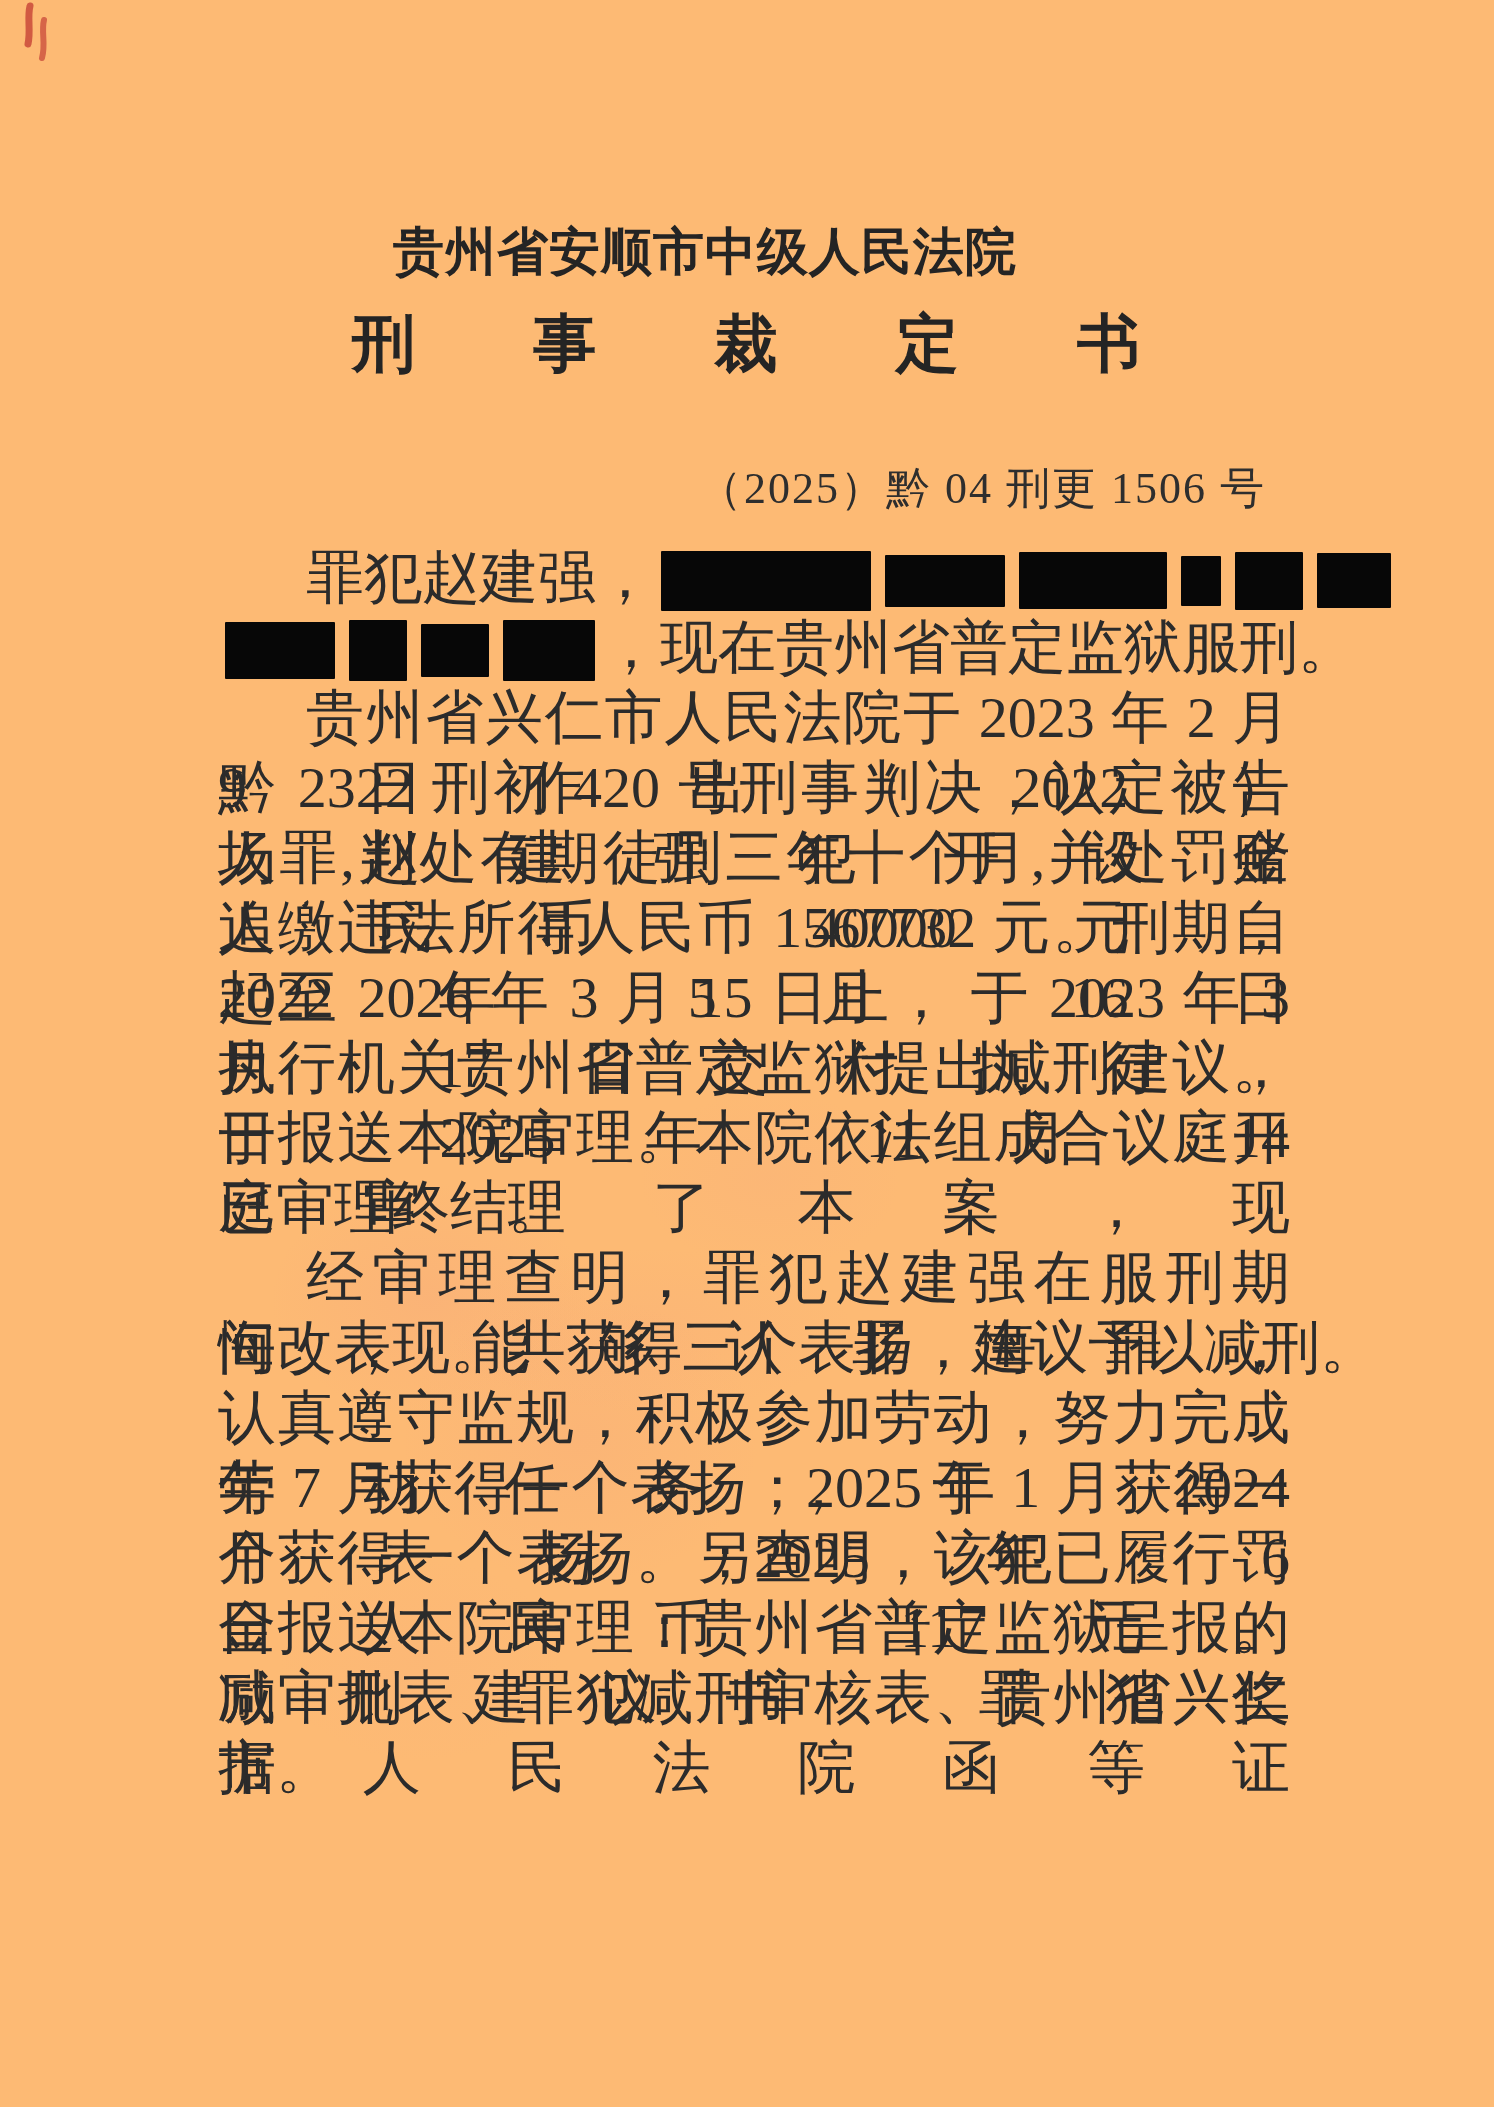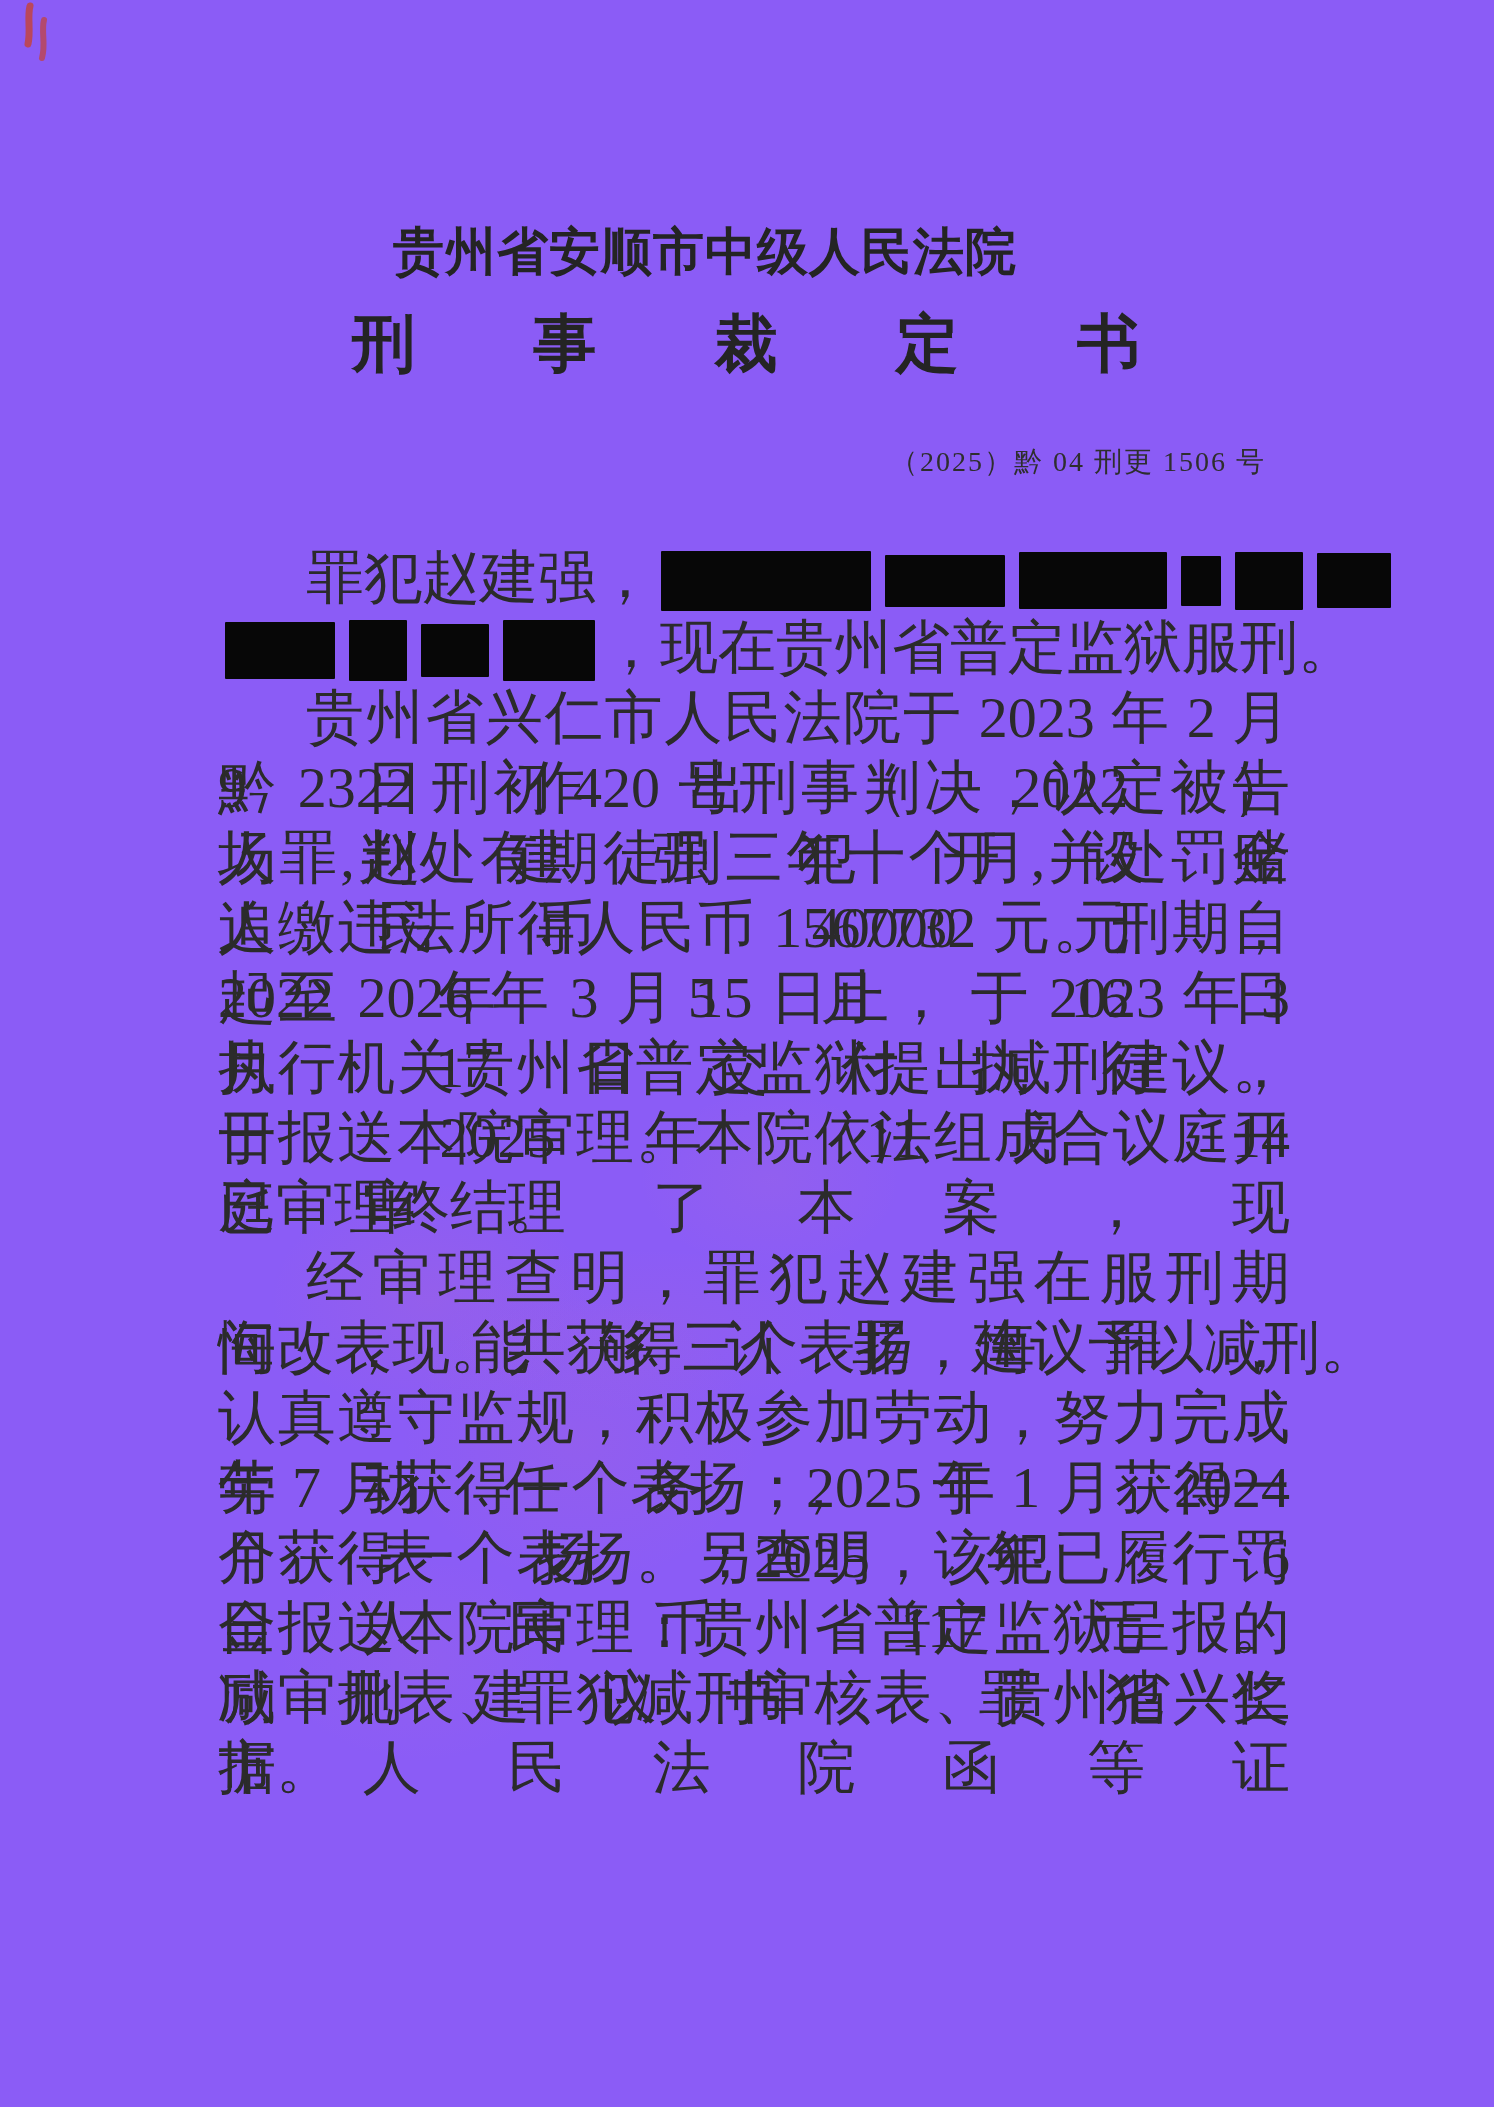--- a/index.html
+++ b/index.html
@@ -1,17 +1,17 @@
 <!DOCTYPE html>
 <html><head>
 <meta charset="utf-8">
 <style>
   html,body{margin:0;padding:0;background:#e8e8e8;}
   .page{
-    position:relative;width:1494px;height:2107px;background:#8b5cf6;
+    position:relative;width:1494px;height:2107px;background:#fdba74;
     overflow:hidden;font-family:"Liberation Serif","DejaVu Serif",serif;
     color:#2b2b2b;
   }
   .smudges{
     position:absolute;inset:0;pointer-events:none;
     background:
       radial-gradient(ellipse 230px 170px at 430px 1300px, rgba(228,120,145,.10), transparent 70%),
       radial-gradient(ellipse 260px 210px at 580px 1440px, rgba(228,120,145,.08), transparent 70%),
       radial-gradient(ellipse 190px 130px at 770px 1180px, rgba(232,140,150,.07), transparent 70%),
       radial-gradient(ellipse 210px 150px at 420px 1660px, rgba(232,140,150,.05), transparent 70%),
@@ -22,22 +22,22 @@
     position:absolute;top:218px;left:0;width:100%;margin-left:-42px;
     text-align:center;font-size:51px;font-weight:900;letter-spacing:1px;
     color:#242424;
   }
   .doctype{
     position:absolute;top:301px;left:352px;width:788px;
     display:flex;justify-content:space-between;
     font-size:63px;font-weight:700;color:#242424;
   }
   .case-number{
-    position:absolute;top:443px;right:228px;
-    font-size:28px;color:#2e2e2e;letter-spacing:2px;
+    position:absolute;top:459px;right:228px;
+    font-size:44px;color:#2e2e2e;letter-spacing:2px;
   }
   .doc-body{
     position:absolute;top:543px;left:218px;width:1072px;
     font-size:58px;color:#2b2b2b;
   }
   .line{height:70px;line-height:70px;text-align:left;white-space:nowrap;overflow:visible;}
   .line.just{white-space:normal;text-align:justify;text-align-last:justify;}
   .line.indent{padding-left:88px;}
   .line.just.indent{padding-left:0;text-indent:88px;}
   .redact{

